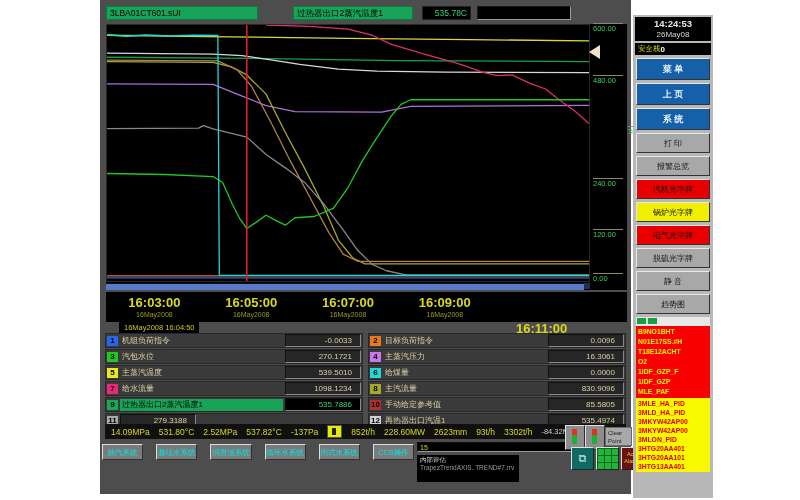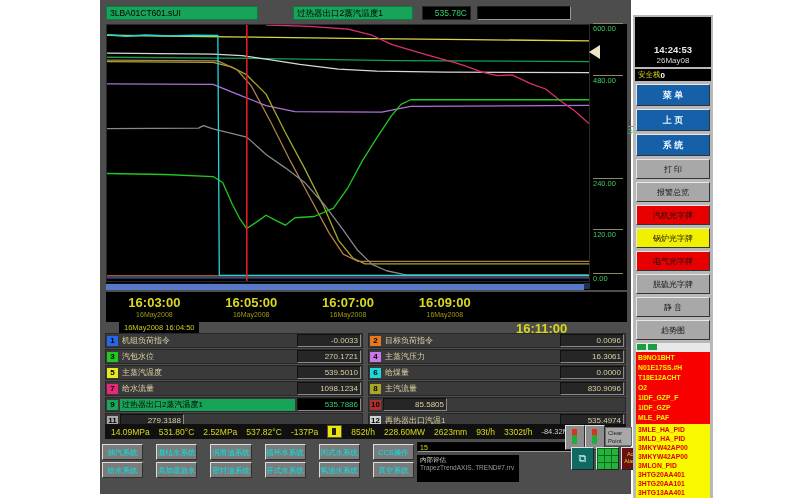--- a/index.html
+++ b/index.html
@@ -30,21 +30,21 @@
   .xtick .d{font-size:7px;color:#9b9b15;margin-top:1px;}
 
   
   .legend{position:absolute;left:5px;top:324px;width:521px;height:98px;}
   .leg-ts{position:absolute;left:14px;top:-2px;background:#000;color:#c9c920;font-size:7.5px;padding:1px 5px;z-index:2;}
   .leg-cols{position:absolute;left:0;top:9px;width:100%;display:flex;gap:5px;}
   .leg-col{flex:1;display:flex;flex-direction:column;gap:1px;}
   .leg-row{display:flex;align-items:center;height:13px;background:#3a3a3a;border:1px solid #282828;padding:0 1px;gap:2px;}
   .leg-num{width:11px;height:10px;font-size:8px;font-weight:bold;color:#000;text-align:center;line-height:10px;flex:0 0 auto;}
   .leg-label{flex:1;font-size:8px;color:#d9cfa2;white-space:nowrap;overflow:hidden;line-height:12px;padding:0 2px;}
-  .leg-val{width:58px;flex:0 0 auto;background:#262626;border-top:1px solid #101010;border-left:1px solid #101010;border-bottom:1px solid #8a8a8a;border-right:1px solid #8a8a8a;color:#d9cfa2;font-size:8px;text-align:right;padding:0 2px;line-height:11px;}
+  .leg-val{width:58px;flex:0 0 auto;background:#262626;border-top:1px solid #101010;border-left:1px solid #101010;border-bottom:1px solid #8a8a8a;border-right:1px solid #8a8a8a;color:#d9cfa2;font-size:8px;text-align:right;padding:0 8px;line-height:11px;}
   .leg-row.sel .leg-label{background:#17a458;color:#000;}
   .leg-row.sel .leg-val{color:#2fd070;background:#000;}
 
   
   .status{position:absolute;left:5px;top:424px;width:521px;height:15px;background:#101010;display:flex;align-items:center;padding:0 6px;box-sizing:border-box;gap:9px;}
   .st-val{font-size:8.5px;color:#d8d818;white-space:nowrap;}
   .st-val.dim{color:#cfcfcf;font-size:7.5px;}
   .st-ind{width:13px;height:11px;background:#e8e800;border:1px solid #555;position:relative;flex:0 0 auto;}
   .st-ind::after{content:"";position:absolute;left:4px;top:2px;width:4px;height:7px;background:#222;}
 
@@ -65,21 +65,21 @@
   .toggle-btn .bar::before{content:"";position:absolute;left:0;top:0;width:5px;height:6px;background:#e03020;}
   .clear-chip{position:absolute;left:505px;top:427px;width:27px;height:19px;background:#a8a8a8;border:1px solid #6a6a6a;color:#222;font-size:6px;line-height:8px;text-align:left;padding:1px 2px;box-sizing:border-box;}
   .sq-btn{position:absolute;width:23px;height:23px;border-top:1px solid #e0e0e0;border-left:1px solid #e0e0e0;border-bottom:1px solid #222;border-right:1px solid #222;box-sizing:border-box;}
   .btn-link{left:471px;top:447px;background:#0e6a62;color:#bfeee8;font-size:11px;text-align:center;line-height:20px;}
   .btn-grid{left:496px;top:447px;background:#24b43c;background-image:linear-gradient(#0a6a1a 1px,transparent 1px),linear-gradient(90deg,#0a6a1a 1px,transparent 1px);background-size:7px 7px;}
   .btn-ack{left:521px;top:447px;width:21px;background:#6a1212;color:#e8d020;font-size:5.5px;line-height:7px;text-align:center;padding-top:3px;}
 
   
   .sidebar{position:absolute;left:633px;top:15px;width:80px;height:483px;background:#b8b8b8;}
   .clock{margin:2px;background:#000;color:#e8e8e8;text-align:center;padding:1px 0;}
-  .clock .tm{font-size:9.5px;font-weight:bold;line-height:12px;margin-top:26px;}
+  .clock .tm{font-size:9.5px;font-weight:bold;line-height:12px;}
   .clock .dt{font-size:8px;line-height:10px;color:#d8d8d8;}
   .safe{margin:1px 2px;background:#000;height:12px;display:flex;justify-content:flex-start;align-items:center;padding:0 3px;}
   .safe .sl{color:#d8d818;font-size:7.5px;}
   .safe .sv{color:#fff;font-size:8px;font-weight:bold;}
   .sb-btn{margin:3px 3px 0 3px;height:20px;font-size:8px;text-align:center;line-height:19px;border-top:1px solid #e8e8e8;border-left:1px solid #e8e8e8;border-bottom:1px solid #333;border-right:1px solid #333;white-space:nowrap;overflow:hidden;box-sizing:border-box;}
   .sb-blue{background:#1560a8;color:#e8f4ff;font-weight:bold;height:22px;line-height:21px;font-size:9px;}
   .sb-gray{background:#a8a8a8;color:#111;}
   .sb-red{background:#e80000;color:#111;}
   .sb-yellow{background:#f0f000;color:#111;}
   .alarm-head{margin:3px 3px 0 3px;height:9px;background:#e8e8e8;display:flex;gap:2px;padding:1px;box-sizing:border-box;}
@@ -203,20 +203,21 @@
               <div class="leg-label">给煤量</div>
               <div class="leg-val">0.0000</div>
             </div>
             <div class="leg-row">
               <div class="leg-num" style="background: rgb(168, 168, 40);">8</div>
               <div class="leg-label">主汽流量</div>
               <div class="leg-val">830.9096</div>
             </div>
             <div class="leg-row">
               <div class="leg-num" style="background: rgb(176, 48, 48);">10</div>
+              <div class="leg-label">手动给定参考值</div>
               <div class="leg-val">85.5805</div>
             </div>
             <div class="leg-row">
               <div class="leg-num" style="background: rgb(208, 208, 208);">12</div>
               <div class="leg-label">再热器出口汽温1</div>
               <div class="leg-val">535.4974</div>
             </div>
           </div>
       </div>
     </div>
@@ -238,28 +239,20 @@
 
     <div class="menus" id="menus">
         <div class="menu-row">
           <div class="menu-btn">抽汽系统</div>
           <div class="menu-btn">凝结水系统</div>
           <div class="menu-btn">润滑油系统</div>
           <div class="menu-btn">循环水系统</div>
           <div class="menu-btn">闭式水系统</div>
           <div class="menu-btn">CCS操作</div>
         </div>
-        <div class="menu-row">
-          <div class="menu-btn">给水系统</div>
-          <div class="menu-btn">高加疏放水</div>
-          <div class="menu-btn">密封油系统</div>
-          <div class="menu-btn">开式水系统</div>
-          <div class="menu-btn">氢油水系统</div>
-          <div class="menu-btn">真空系统</div>
-        </div>
       </div>
 
     <div class="cmd-input">15</div>
     <div class="cmd-text">
       <div class="l1">内部评估</div>
       <div class="l2">TrapezTrendAXIS..TREND#7.rrv</div>
     </div>
 
     <div class="toggle-btn" style="left:465px;top:425px;">
         <div class="bar"></div>

